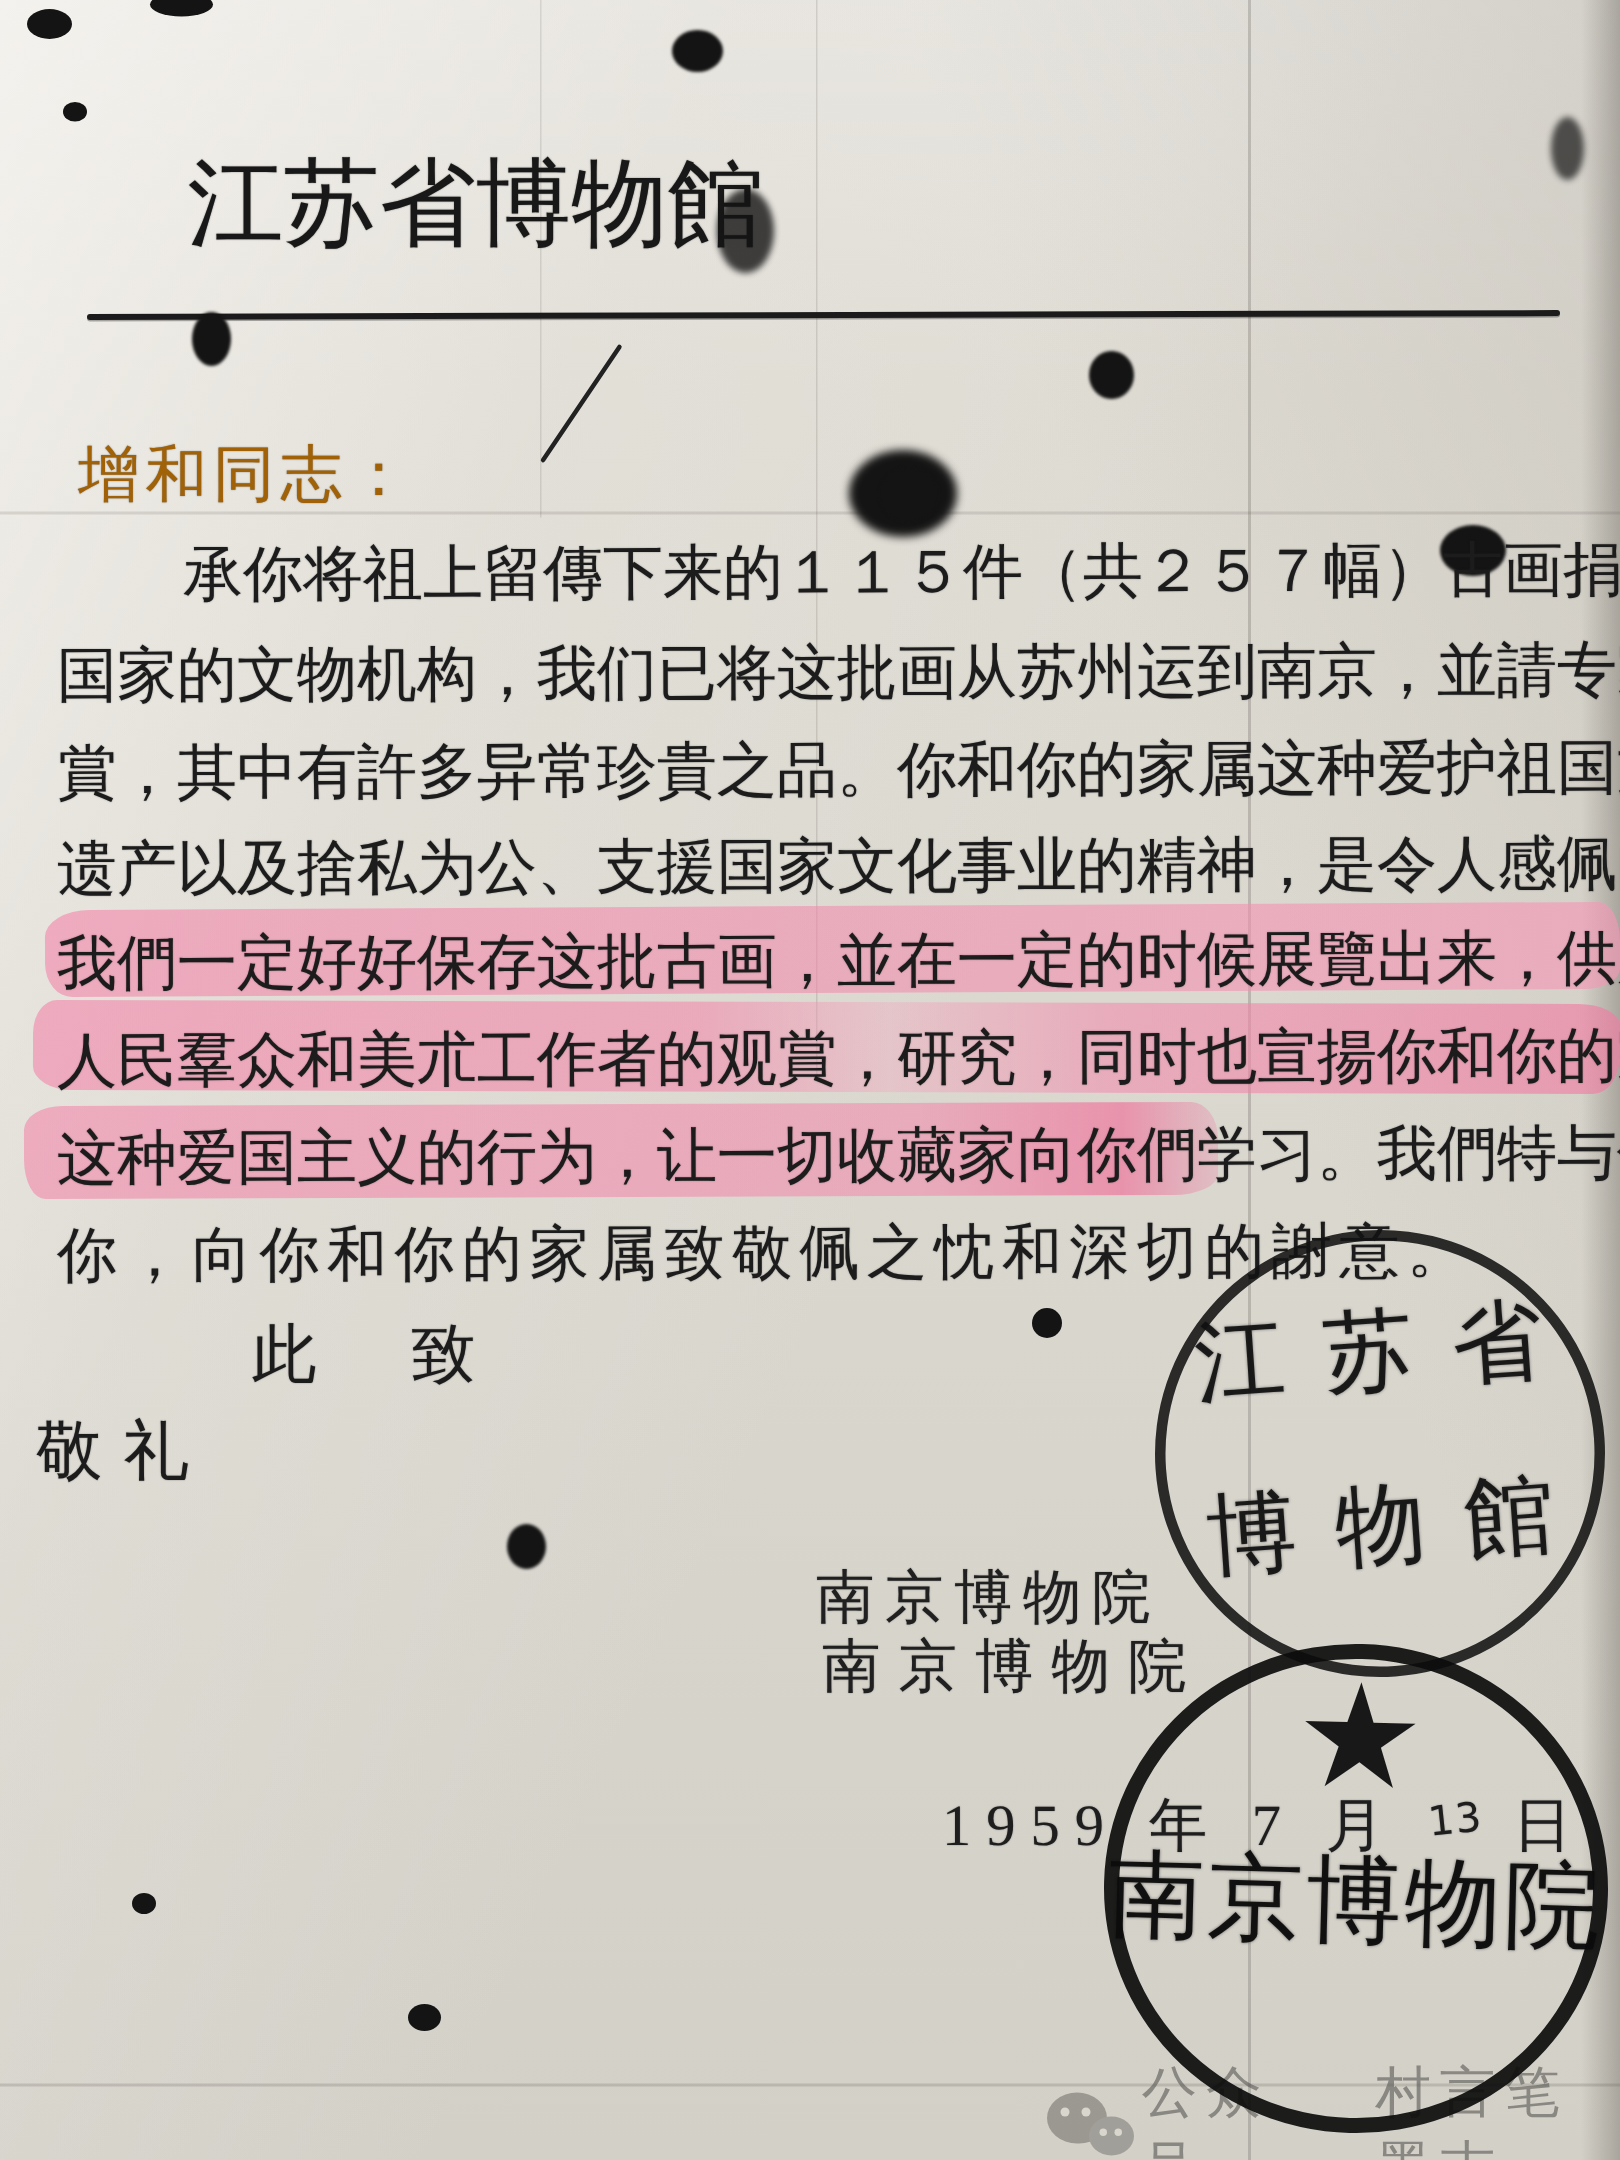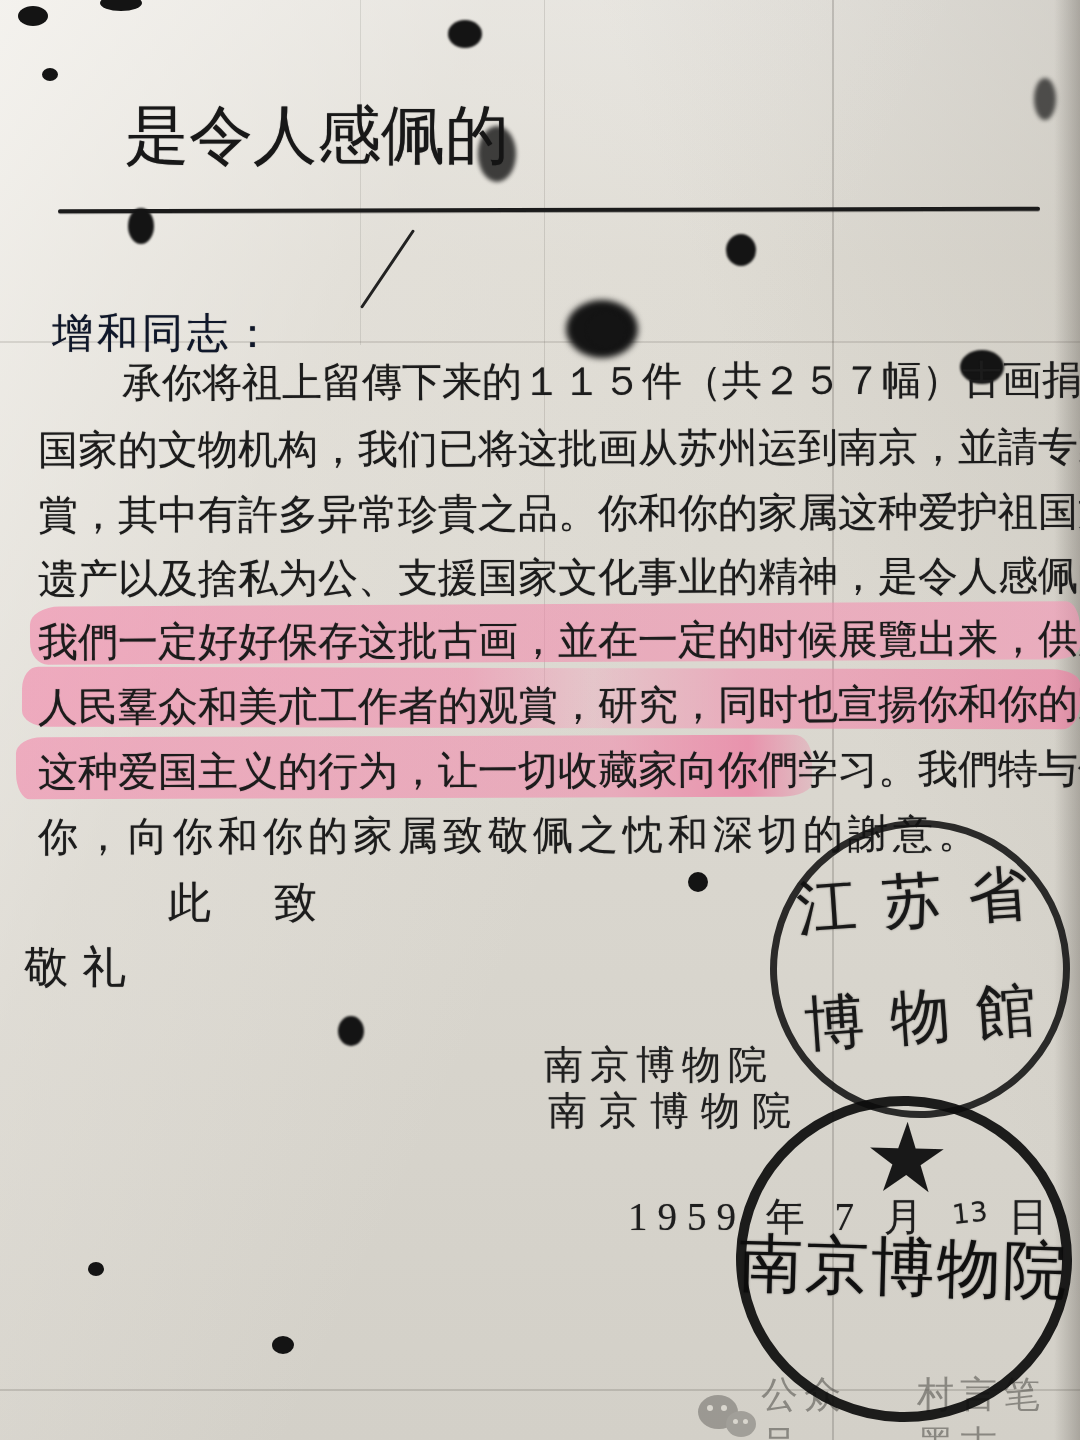--- a/index.html
+++ b/index.html
@@ -38,21 +38,21 @@
     background:#1b1b1b;transform:rotate(-.15deg);border-radius:2px;
     box-shadow:0 1px 0 rgba(27,27,27,.35);
   }
   .pen-slash{
     position:absolute;left:386px;top:222px;width:3px;height:94px;
     background:#222;transform:rotate(34deg);border-radius:2px;
   }
 
   
   .salutation{
-    position:absolute;left:52px;top:306px;font-size:41px;color:#0f172a;
+    position:absolute;left:52px;top:289px;font-size:41px;color:#a16207;
     letter-spacing:4px;text-shadow:0 0 1px rgba(25,25,25,.55);
   }
   .line{
     position:absolute;left:38px;width:1006px;height:52px;
     font-size:40px;color:#1c1c1c;white-space:nowrap;
     text-align:justify;text-align-last:justify;
     text-shadow:0 0 1px rgba(25,25,25,.5);
     transform:rotate(-.2deg);
   }
   .line.l0{top:354px;padding-left:84px;width:922px;}
@@ -156,21 +156,21 @@
 
 <div class="paper"></div>
 
 <div class="crease v1"></div>
 <div class="crease v2"></div>
 <div class="crease v3"></div>
 <div class="crease h1"></div>
 <div class="crease h2"></div>
 <div class="edge-shadow"></div>
 
-<div class="letterhead">是令人感佩的</div>
+<div class="letterhead">江苏省博物館</div>
 <div class="header-rule"></div>
 <div class="pen-slash"></div>
 
 <div class="hl h1"></div>
 <div class="hl h2"></div>
 <div class="hl h3"></div>
 
 <div class="salutation">增和同志：</div>
 <div class="line l0">承你将祖上留傳下来的１１５件（共２５７幅）古画捐献给</div>
 <div class="line l1">国家的文物机构，我们已将这批画从苏州运到南京，並請专家鑑</div>

